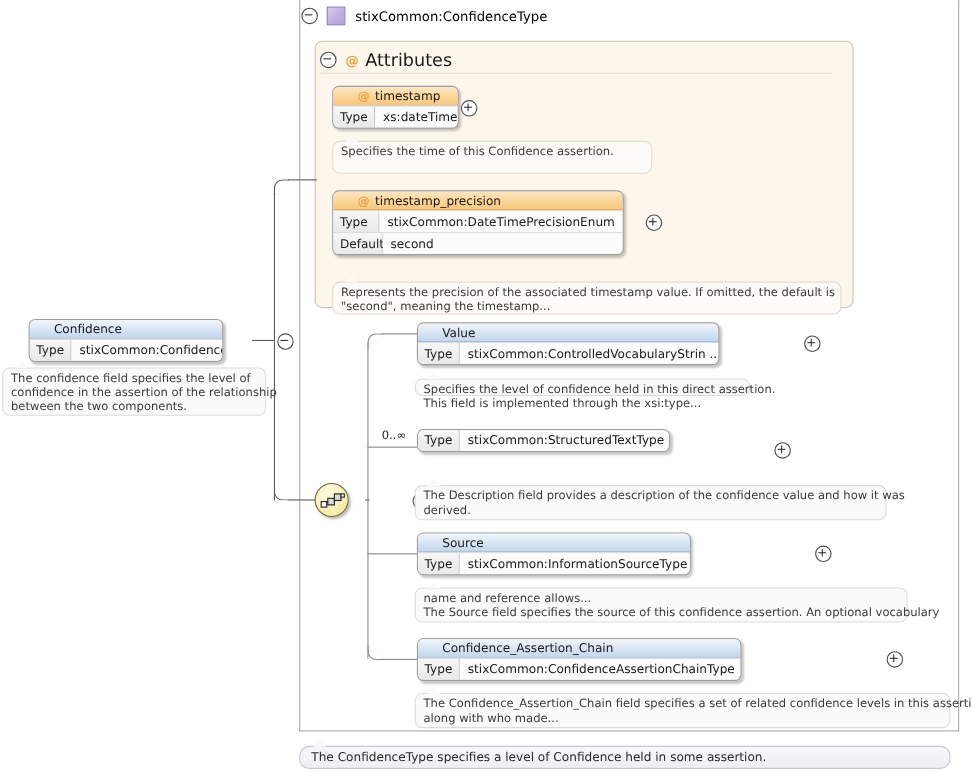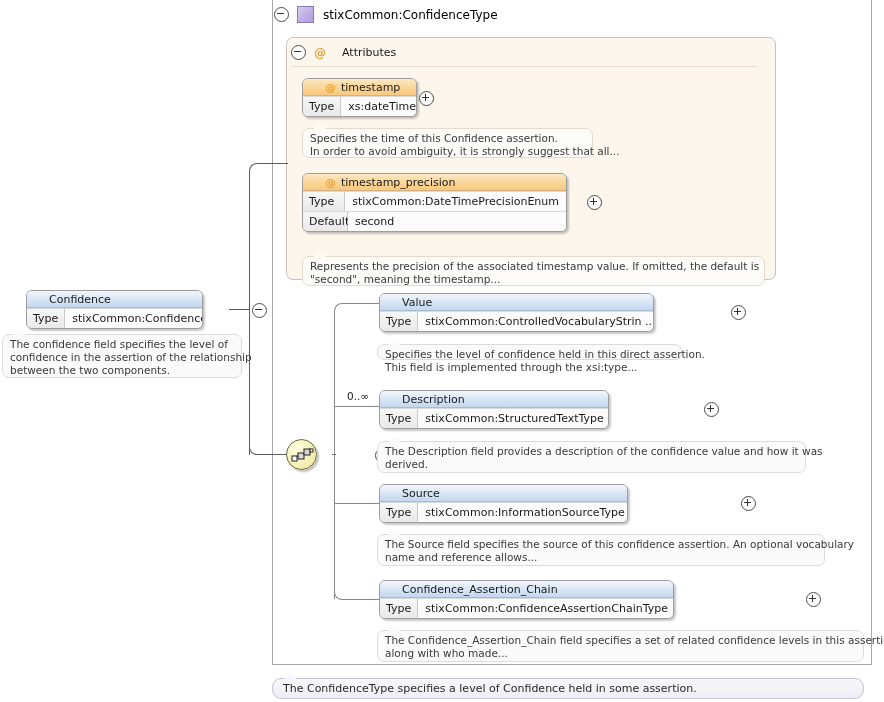--- a/index.html
+++ b/index.html
@@ -66,21 +66,21 @@
   
   #attributes-panel {
     left: 286px; top: 37px; width: 490px; height: 243px;
     background: #fdf6ec;
     border: 1px solid #c8c2b8;
     border-radius: 7px;
     box-sizing: border-box;
   }
   #attributes-head { left: 291px; top: 45px; display: flex; align-items: center; }
   .at-sign { margin-left: 8px; color: #e8a33d; font-size: 12px; font-weight: bold; }
-  #attributes-label { margin-left: 16px; font-size: 11px; color: #1a1a1a; text-align: right; }
+  #attributes-label { margin-left: 6px; font-size: 16px; color: #1a1a1a; text-align: right; }
   #attributes-rule {
     left: 291px; top: 66px; width: 466px; height: 1px;
     background: #e5ddd0;
   }
 
   
   .box {
     border-radius: 6px;
     box-sizing: border-box;
     box-shadow: 2px 2px 2px rgba(0,0,0,0.22);
@@ -242,21 +242,20 @@
   </div>
   <div class="row">
     <span class="k" style="width:40px;">Type</span>
     <span class="v">xs:dateTime</span>
   </div>
 </div>
 <span class="abs expand-icon" style="left:419px; top:91px;"></span>
 
 <div class="note onorange" style="left:302px; top:128px; width:291px; height:30px;">
   <div class="nline">Specifies the time of this Confidence assertion.</div>
-  <div class="nline">In order to avoid ambiguity, it is strongly suggest that all...</div>
 </div>
 
 
 <div class="abs box attr" style="left:302px; top:173px; width:265px;">
   <div class="hdr">
     <span class="at">@</span><span>timestamp_precision</span>
   </div>
   <div class="row">
     <span class="k" style="width:45px;">Type</span>
     <span class="v">stixCommon:DateTimePrecisionEnum</span>
@@ -337,21 +336,20 @@
 </div>
 <span class="abs expand-icon" style="left:657px; top:305px;"></span>
 <div class="note" style="left:377px; top:344px; width:305px; height:16px;">
   <div class="nline">Specifies the level of confidence held in this direct assertion.</div>
   <div class="nline">This field is implemented through the xsi:type...</div>
 </div>
 
 
 <span class="card" style="left:347px; top:390px;">0..∞</span>
 <div class="abs box elem" style="left:379px; top:390px; width:230px;">
-  <div class="hdr">Description</div>
   <div class="row">
     <span class="k" style="width:42px;">Type</span>
     <span class="v">stixCommon:StructuredTextType</span>
   </div>
 </div>
 <span class="abs expand-icon" style="left:611px; top:402px;"></span>
 <div class="note" style="left:377px; top:441px; width:429px; height:32px;">
   <div class="nline">The Description field provides a description of the confidence value and how it was</div>
   <div class="nline">derived.</div>
 </div>
@@ -359,22 +357,22 @@
 
 <div class="abs box elem" style="left:379px; top:484px; width:249px;">
   <div class="hdr">Source</div>
   <div class="row">
     <span class="k" style="width:42px;">Type</span>
     <span class="v">stixCommon:InformationSourceType</span>
   </div>
 </div>
 <span class="abs expand-icon" style="left:630px; top:496px;"></span>
 <div class="note" style="left:377px; top:534px; width:448px; height:32px;">
+  <div class="nline">name and reference allows...</div>
   <div class="nline">The Source field specifies the source of this confidence assertion. An optional vocabulary</div>
-  <div class="nline">name and reference allows...</div>
 </div>
 
 
 <div class="abs box elem" style="left:379px; top:580px; width:295px;">
   <div class="hdr">Confidence_Assertion_Chain</div>
   <div class="row">
     <span class="k" style="width:42px;">Type</span>
     <span class="v">stixCommon:ConfidenceAssertionChainType</span>
   </div>
 </div>

